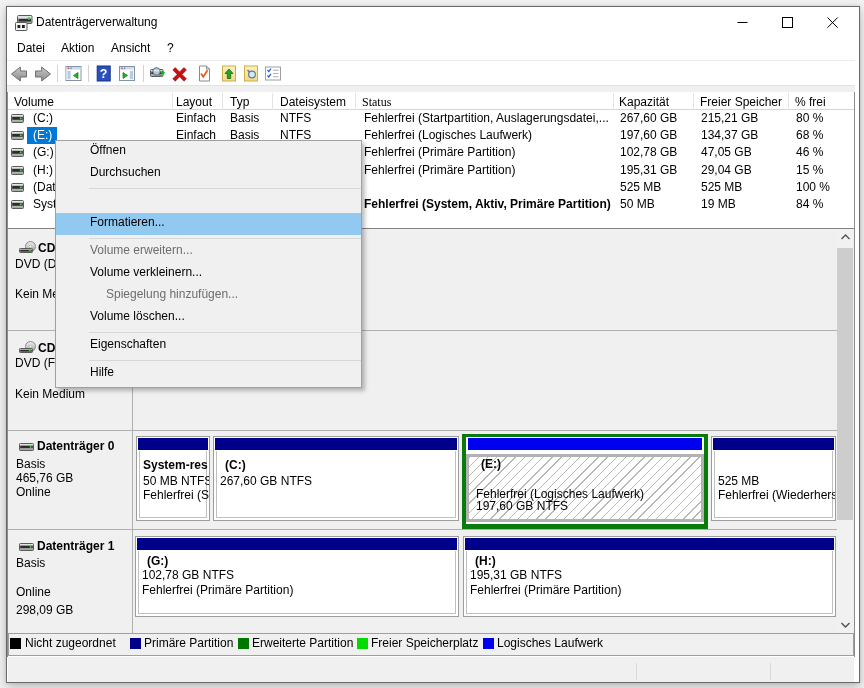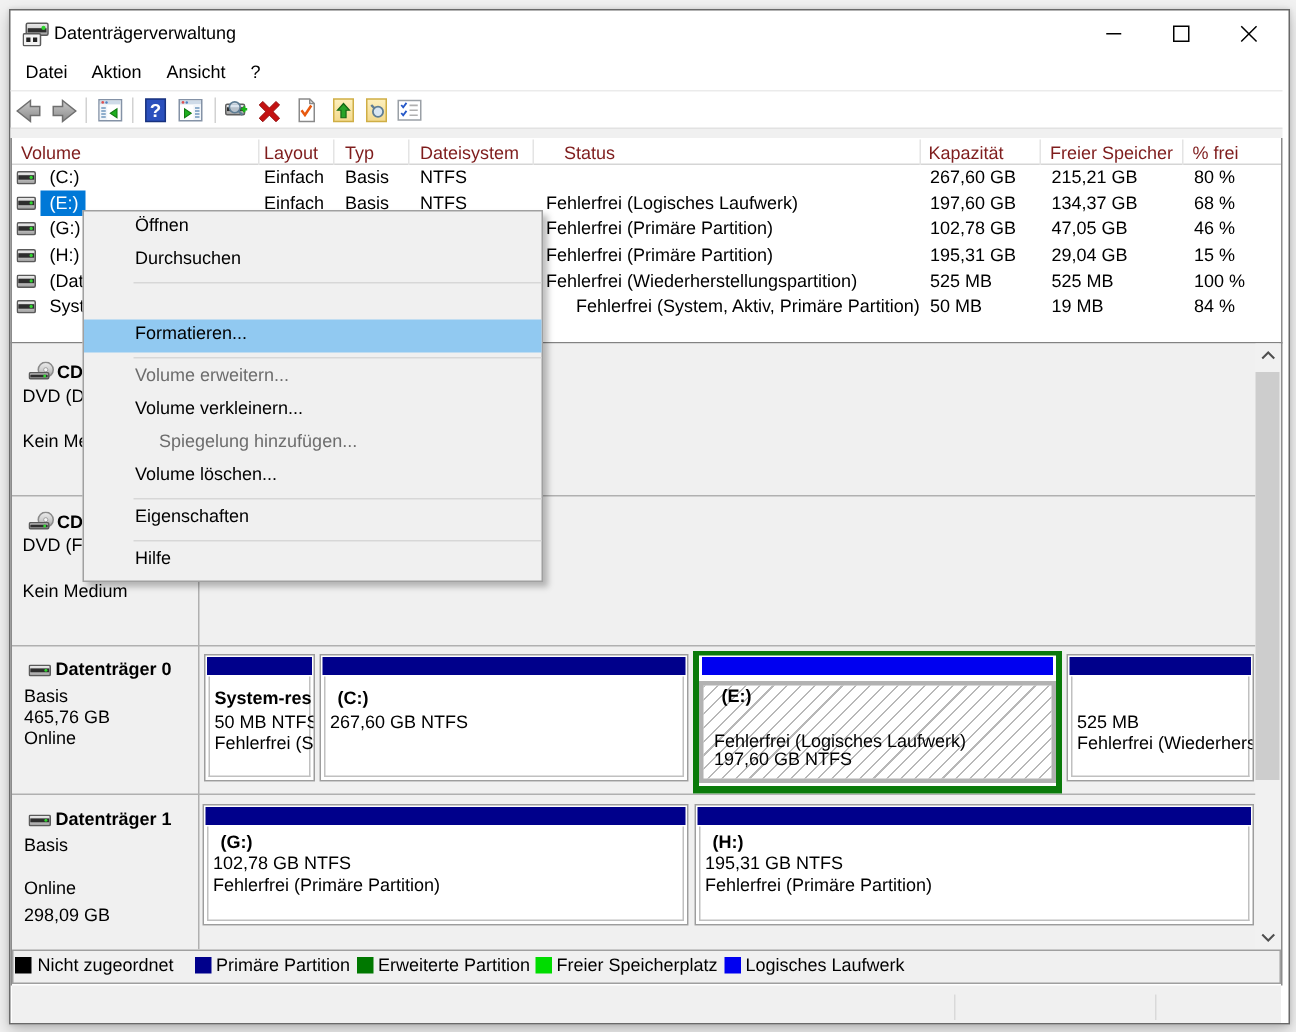--- a/index.html
+++ b/index.html
@@ -10,21 +10,21 @@
 .txt { position:absolute; height:15px; line-height:15px; white-space:nowrap; }
 #win { left:6px; top:6px; width:854px; height:677px; background:#fff; border:1px solid #696969; box-shadow:0 4px 10px rgba(0,0,0,.22), 0 0 3px rgba(0,0,0,.12); }
 .edge { position:absolute; width:1px; background:#8c8c8c; }
 .hline { position:absolute; height:1px; }
 .navybar { position:absolute; background:#00008b; }
 .part { position:absolute; background:#fff; border:1px solid #9d9d9d; overflow:hidden; }
 .pinner { position:absolute; left:2px; right:2px; bottom:2px; top:14px; border:1px solid #c0c0c0; border-top:none; }
 .ptxt { position:absolute; height:15px; line-height:15px; white-space:nowrap; }
 .lsq { position:absolute; width:11px; height:11px; }
 .hsep { position:absolute; top:86px; width:1px; height:17px; background:#e4e4e4; }
-.hcell { position:absolute; top:88px; height:14px; line-height:14px; white-space:nowrap; color:#7f1d1d; }
+.hcell { position:absolute; top:88px; height:14px; line-height:14px; white-space:nowrap; color:#000000; }
 .msep { position:absolute; left:82px; width:272px; height:1px; background:#d7d7d7; }
 .dis { color:#6d6d6d; }
 </style>
 </head>
 <body>
 <div id="page">
 <div id="win" class="abs">
 
   <svg class="abs" style="left:8px; top:7px;" width="18" height="17" viewBox="0 0 18 17">
     <defs>
@@ -147,34 +147,35 @@
   <div class="hsep" style="left:215px;"></div>
   <div class="hsep" style="left:265px;"></div>
   <div class="hsep" style="left:348px;"></div>
   <div class="hsep" style="left:606px;"></div>
   <div class="hsep" style="left:686px;"></div>
   <div class="hsep" style="left:781px;"></div>
   <div class="hcell" style="left:7px;">Volume</div>
   <div class="hcell" style="left:169px;">Layout</div>
   <div class="hcell" style="left:223px;">Typ</div>
   <div class="hcell" style="left:273px;">Dateisystem</div>
-  <div class="hcell" style="left:369px;">Status</div>
+  <div class="hcell" style="left:355px;font-family:Liberation Serif, serif;">Status</div>
   <div class="hcell" style="left:612px;">Kapazität</div>
   <div class="hcell" style="left:693px;">Freier Speicher</div>
   <div class="hcell" style="left:788px;">% frei</div>
   <div class="abs" style="left:1px; top:103.0px; width:846px; height:17px;">
   <svg class="abs" style="left:3px; top:4px;" width="13" height="9" viewBox="0 0 13 9">
           <rect x="0.5" y="0.5" width="12" height="8" rx="1" fill="url(#slv)" stroke="#5a5a5a"></rect>
           <rect x="1.2" y="2.8" width="10.6" height="3" fill="#2d2d2d"></rect>
           <circle cx="9.8" cy="4.3" r="1.1" fill="#2fd42f"></circle>
         </svg>
   <div class="txt" style="left:25px; top:1px;">(C:)</div>
   <div class="txt" style="left:168px; top:1px;">Einfach</div>
   <div class="txt" style="left:222px; top:1px;">Basis</div>
   <div class="txt" style="left:272px; top:1px;">NTFS</div>
+  <div class="txt" style="left:356px; top:1px;">Fehlerfrei (Startpartition, Auslagerungsdatei,...</div>
   <div class="txt" style="left:612px; top:1px;">267,60 GB</div>
   <div class="txt" style="left:693px; top:1px;">215,21 GB</div>
   <div class="txt" style="left:788px; top:1px;">80 %</div>
   </div>
   <div class="abs" style="left:1px; top:120.2px; width:846px; height:17px;">
   <svg class="abs" style="left:3px; top:4px;" width="13" height="9" viewBox="0 0 13 9">
           <rect x="0.5" y="0.5" width="12" height="8" rx="1" fill="url(#slv)" stroke="#5a5a5a"></rect>
           <rect x="1.2" y="2.8" width="10.6" height="3" fill="#2d2d2d"></rect>
           <circle cx="9.8" cy="4.3" r="1.1" fill="#2fd42f"></circle>
         </svg>
@@ -221,36 +222,35 @@
   <div class="abs" style="left:1px; top:171.8px; width:846px; height:17px;">
   <svg class="abs" style="left:3px; top:4px;" width="13" height="9" viewBox="0 0 13 9">
           <rect x="0.5" y="0.5" width="12" height="8" rx="1" fill="url(#slv)" stroke="#5a5a5a"></rect>
           <rect x="1.2" y="2.8" width="10.6" height="3" fill="#2d2d2d"></rect>
           <circle cx="9.8" cy="4.3" r="1.1" fill="#2fd42f"></circle>
         </svg>
   <div class="txt" style="left:25px; top:1px;">(Datenträger 0</div>
   <div class="txt" style="left:168px; top:1px;">Einfach</div>
   <div class="txt" style="left:222px; top:1px;">Basis</div>
   <div class="txt" style="left:272px; top:1px;">NTFS</div>
-  <div class="txt" style="left:356px; top:1px;">Fehlerfrei (Wiederherstellungspartition)</div>
   <div class="txt" style="left:612px; top:1px;">525 MB</div>
   <div class="txt" style="left:693px; top:1px;">525 MB</div>
   <div class="txt" style="left:788px; top:1px;">100 %</div>
   </div>
   <div class="abs" style="left:1px; top:189.0px; width:846px; height:17px;">
   <svg class="abs" style="left:3px; top:4px;" width="13" height="9" viewBox="0 0 13 9">
           <rect x="0.5" y="0.5" width="12" height="8" rx="1" fill="url(#slv)" stroke="#5a5a5a"></rect>
           <rect x="1.2" y="2.8" width="10.6" height="3" fill="#2d2d2d"></rect>
           <circle cx="9.8" cy="4.3" r="1.1" fill="#2fd42f"></circle>
         </svg>
   <div class="txt" style="left:25px; top:1px;">System-reserviert</div>
   <div class="txt" style="left:168px; top:1px;">Einfach</div>
   <div class="txt" style="left:222px; top:1px;">Basis</div>
   <div class="txt" style="left:272px; top:1px;">NTFS</div>
-  <div class="txt" style="left:376px; top:1px;">Fehlerfrei (System, Aktiv, Primäre Partition)</div>
+  <div class="txt" style="left:356px; top:1px;font-weight:bold;">Fehlerfrei (System, Aktiv, Primäre Partition)</div>
   <div class="txt" style="left:612px; top:1px;">50 MB</div>
   <div class="txt" style="left:693px; top:1px;">19 MB</div>
   <div class="txt" style="left:788px; top:1px;">84 %</div>
   </div>
 
   <div class="hline" style="left:0; top:221px; width:848px; background:#828282;"></div>
 
   <div class="abs" style="left:1px; top:222px; width:846px; height:404px; background:#f0f0f0;"></div>
   <div class="abs" style="left:125px; top:222px; width:1px; height:404px; background:#b0b0b0;"></div>
   <div class="hline" style="left:1px; top:323px; width:829px; background:#b0b0b0;"></div>

